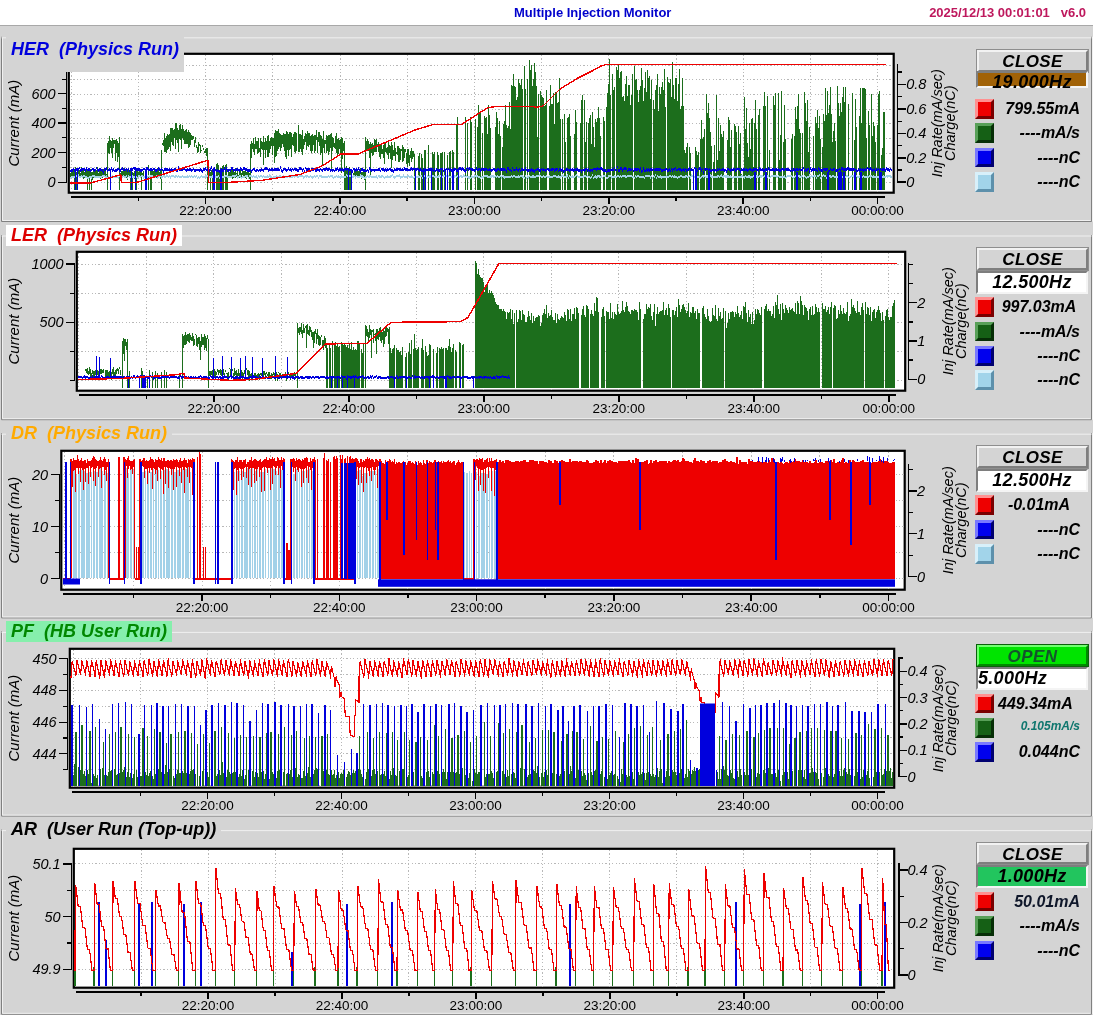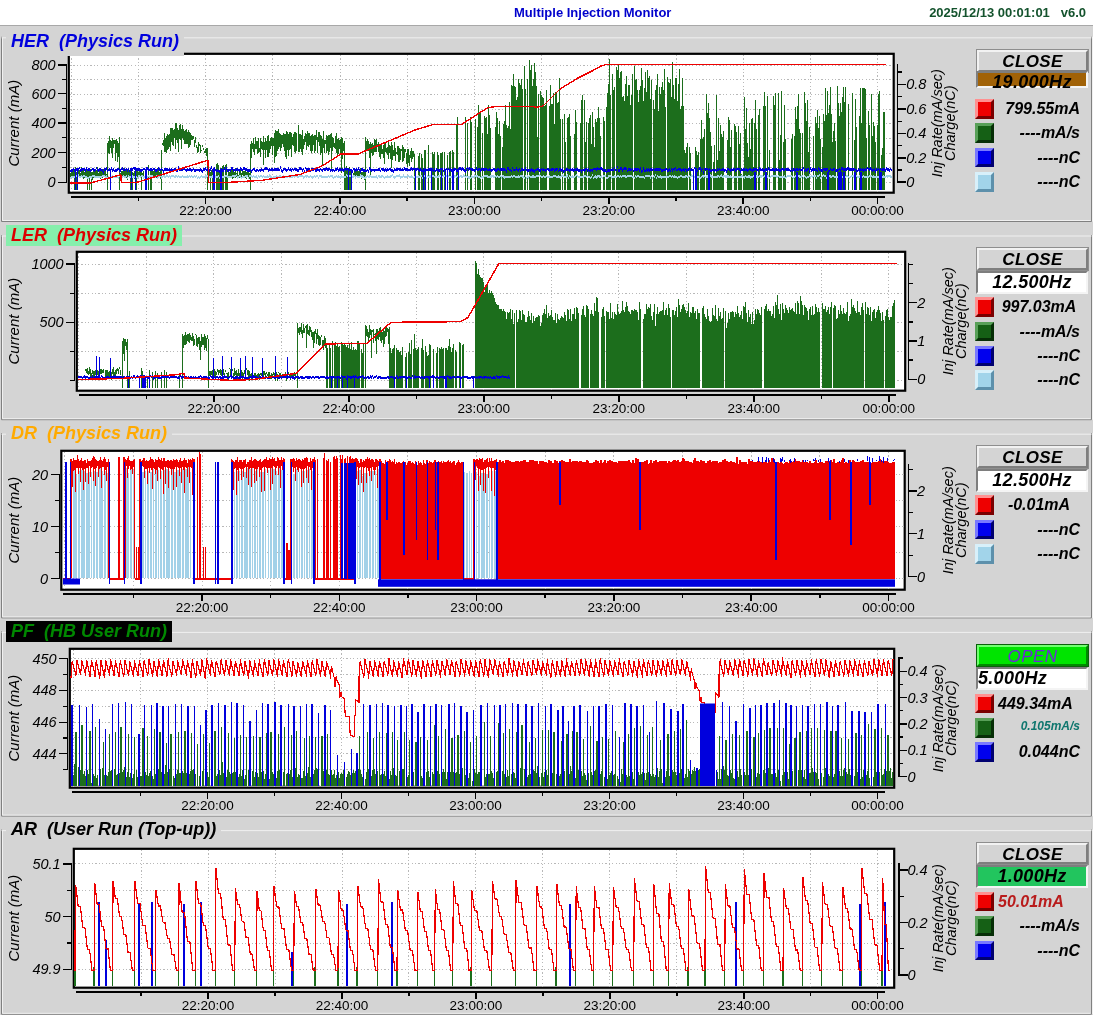--- a/index.html
+++ b/index.html
@@ -484,25 +484,25 @@
 <rect x="700" y="703.5" width="15" height="82.5" fill="#0000dd"></rect>
 <path d="M72.0 705.4V786.2M79.3 704.6V786.2M86.5 706.9V786.2M92.4 704.2V786.2M99.4 718.8V786.2M105.5 728.6V786.2M112.5 703.7V786.2M118.3 703.2V786.2M125.3 702.1V786.2M131.4 703.7V786.2M139.1 733.6V786.2M144.5 705.2V786.2M151.5 705.4V786.2M156.9 702.8V786.2M162.9 705.5V786.2M168.3 705.5V786.2M175.6 703.8V786.2M181.3 704.0V786.2M188.0 705.8V786.2M194.4 706.4V786.2M200.7 724.9V786.2M206.1 710.1V786.2M212.0 705.2V786.2M218.6 703.4V786.2M224.9 704.5V786.2M231.6 702.4V786.2M237.0 703.4V786.2M243.6 704.7V786.2M249.8 721.1V786.2M256.5 710.2V786.2M262.6 703.0V786.2M268.0 704.4V786.2M274.8 702.2V786.2M281.1 704.7V786.2M288.5 704.2V786.2M293.8 705.8V786.2M300.7 705.8V786.2M306.3 704.2V786.2M312.1 703.8V786.2M318.3 713.0V786.2M324.9 705.1V786.2M330.3 709.5V786.2M337.7 754.7V786.2M344.7 762.1V786.2M351.6 748.9V786.2M356.9 752.8V786.2M363.5 704.0V786.2M369.9 704.6V786.2M376.7 703.8V786.2M382.6 703.1V786.2M388.2 704.6V786.2M394.4 706.1V786.2M400.8 704.8V786.2M406.5 705.7V786.2M412.2 703.7V786.2M418.0 712.3V786.2M424.0 703.6V786.2M430.6 705.9V786.2M436.1 704.0V786.2M441.5 705.1V786.2M448.8 703.8V786.2M454.4 703.0V786.2M460.8 705.5V786.2M467.2 712.2V786.2M473.6 709.8V786.2M480.8 705.1V786.2M487.6 702.9V786.2M494.4 704.6V786.2M500.2 704.9V786.2M505.5 703.7V786.2M512.6 703.2V786.2M518.2 703.7V786.2M525.9 704.1V786.2M531.9 705.8V786.2M538.5 702.6V786.2M545.5 706.3V786.2M551.0 703.8V786.2M557.8 709.5V786.2M563.1 706.0V786.2M568.4 720.7V786.2M574.1 705.8V786.2M580.2 704.7V786.2M587.6 710.7V786.2M593.4 706.0V786.2M598.9 706.2V786.2M605.9 704.0V786.2M612.3 705.4V786.2M619.7 736.7V786.2M625.0 702.6V786.2M631.1 704.2V786.2M637.2 705.5V786.2M643.3 704.6V786.2M649.4 732.0V786.2M656.6 701.4V786.2M664.1 703.1V786.2M670.8 708.7V786.2M677.8 710.8V786.2M683.2 704.2V786.2M690.7 759.6V786.2M696.9 768.0V786.2M703.2 765.6V786.2M710.7 763.5V786.2M716.6 769.6V786.2M722.6 701.6V786.2M729.5 705.7V786.2M736.1 721.1V786.2M743.3 704.4V786.2M750.2 707.5V786.2M755.5 704.6V786.2M760.9 704.8V786.2M766.8 703.3V786.2M773.9 703.0V786.2M779.7 700.4V786.2M785.8 703.4V786.2M791.1 704.9V786.2M796.6 706.0V786.2M802.5 705.0V786.2M808.0 705.9V786.2M814.5 704.0V786.2M820.6 704.0V786.2M826.9 702.1V786.2M832.4 706.4V786.2M837.9 704.7V786.2M845.4 702.3V786.2M851.9 711.3V786.2M858.9 711.4V786.2M865.0 711.9V786.2M871.3 712.4V786.2M877.8 704.2V786.2M885.3 704.4V786.2" stroke="#0000dd" stroke-width="1.5" fill="none" shape-rendering="crispEdges"></path>
 <path d="M75.0 967.0V986.2M94.1 967.0V986.2M112.4 967.0V986.2M134.2 967.0V986.2M155.2 967.0V986.2M178.4 967.0V986.2M195.2 967.0V986.2M215.2 967.0V986.2M234.7 967.0V986.2M256.4 967.0V986.2M273.3 967.0V986.2M293.7 967.0V986.2M315.1 967.0V986.2M337.9 967.0V986.2M357.1 967.0V986.2M377.8 967.0V986.2M397.0 967.0V986.2M417.3 967.0V986.2M434.6 967.0V986.2M452.7 967.0V986.2M471.1 967.0V986.2M491.8 967.0V986.2M515.4 967.0V986.2M536.3 967.0V986.2M556.1 967.0V986.2M575.5 967.0V986.2M593.6 967.0V986.2M612.7 967.0V986.2M633.7 967.0V986.2M653.2 967.0V986.2M668.5 967.0V986.2M688.1 967.0V986.2M704.9 967.0V986.2M724.7 967.0V986.2M743.6 967.0V986.2M763.4 967.0V986.2M783.0 967.0V986.2M802.3 967.0V986.2M821.7 967.0V986.2M842.3 967.0V986.2M861.2 967.0V986.2M882.0 967.0V986.2" stroke="#1c6e1c" stroke-width="1.3" fill="none" shape-rendering="crispEdges"></path>
 <path d="M99.0 901.5V986.2M139.0 903.5V986.2M152.0 901.5V986.2M184.0 903.5V986.2M201.0 901.5V986.2M347.0 903.5V986.2M392.0 901.5V986.2M570.0 903.5V986.2M736.0 901.5V986.2M860.0 903.5V986.2M885.0 901.5V986.2" stroke="#0000dd" stroke-width="1.3" fill="none" shape-rendering="crispEdges"></path>
 <path d="M106.0 940.0V986.2M292.0 952.0V986.2" stroke="#0000dd" stroke-width="2" fill="none" shape-rendering="crispEdges"></path>
 <path d="M75.0 930.0L75.0 970.5L75.7 884.7L78.2 906.2L80.3 906.2L82.8 927.6L84.9 927.6L87.4 949.1L89.5 949.1L92.0 970.5L94.1 970.5L94.1 970.5L94.8 882.7L97.2 904.7L99.2 904.7L101.6 926.6L103.6 926.6L106.0 948.6L108.0 948.6L110.4 970.5L112.4 970.5L112.4 970.5L113.1 880.7L115.4 898.7L117.3 898.7L119.6 916.6L121.5 916.6L123.9 934.6L125.8 934.6L128.1 952.5L130.0 952.5L132.3 970.5L134.2 970.5L134.2 970.5L134.9 880.9L137.7 903.3L140.0 903.3L142.8 925.7L145.1 925.7L147.9 948.1L150.1 948.1L152.9 970.5L155.2 970.5L155.2 970.5L155.9 889.9L158.4 906.0L160.4 906.0L162.9 922.1L164.9 922.1L167.4 938.2L169.4 938.2L171.9 954.4L173.9 954.4L176.4 970.5L178.4 970.5L178.4 970.5L179.1 882.9L182.1 912.1L184.5 912.1L187.4 941.3L189.8 941.3L192.8 970.5L195.2 970.5L195.2 970.5L195.9 880.7L198.5 903.2L200.7 903.2L203.4 925.6L205.5 925.6L208.2 948.1L210.3 948.1L213.0 970.5L215.2 970.5L215.2 970.5L215.9 868.0L218.5 893.6L220.6 893.6L223.2 919.2L225.3 919.2L227.9 944.9L230.0 944.9L232.6 970.5L234.7 970.5L234.7 970.5L235.4 888.2L237.7 904.7L239.6 904.7L241.9 921.1L243.8 921.1L246.1 937.6L248.0 937.6L250.3 954.0L252.2 954.0L254.5 970.5L256.4 970.5L256.4 970.5L257.1 891.0L259.3 910.8L261.1 910.8L263.4 930.7L265.2 930.7L267.4 950.6L269.3 950.6L271.5 970.5L273.3 970.5L273.3 970.5L274.0 885.8L276.7 907.0L278.9 907.0L281.6 928.1L283.9 928.1L286.6 949.3L288.8 949.3L291.5 970.5L293.7 970.5L293.7 970.5L294.4 890.7L296.7 906.7L298.5 906.7L300.8 922.6L302.7 922.6L305.0 938.6L306.8 938.6L309.1 954.5L311.0 954.5L313.2 970.5L315.1 970.5L315.1 970.5L315.8 888.7L318.2 905.0L320.2 905.0L322.7 921.4L324.7 921.4L327.1 937.8L329.1 937.8L331.5 954.1L333.5 954.1L335.9 970.5L337.9 970.5L337.9 970.5L338.6 889.8L341.2 910.0L343.2 910.0L345.8 930.1L347.9 930.1L350.4 950.3L352.5 950.3L355.0 970.5L357.1 970.5L357.1 970.5L357.8 885.7L360.6 906.9L362.8 906.9L365.6 928.1L367.8 928.1L370.5 949.3L372.8 949.3L375.5 970.5L377.8 970.5L377.8 970.5L378.5 879.1L381.0 902.0L383.1 902.0L385.7 924.8L387.8 924.8L390.3 947.7L392.4 947.7L394.9 970.5L397.0 970.5L397.0 970.5L397.7 889.8L400.4 909.9L402.6 909.9L405.3 930.1L407.5 930.1L410.2 950.3L412.4 950.3L415.1 970.5L417.3 970.5L417.3 970.5L418.0 891.9L420.3 911.5L422.2 911.5L424.5 931.2L426.3 931.2L428.6 950.8L430.5 950.8L432.7 970.5L434.6 970.5L434.6 970.5L435.3 889.0L437.7 909.4L439.6 909.4L442.0 929.8L444.0 929.8L446.4 950.1L448.3 950.1L450.7 970.5L452.7 970.5L452.7 970.5L453.4 881.0L455.8 903.4L457.8 903.4L460.3 925.8L462.2 925.8L464.7 948.1L466.7 948.1L469.1 970.5L471.1 970.5L471.1 970.5L471.8 890.5L474.5 910.5L476.8 910.5L479.5 930.5L481.8 930.5L484.5 950.5L486.8 950.5L489.5 970.5L491.8 970.5L491.8 970.5L492.5 881.0L495.0 898.9L497.1 898.9L499.6 916.8L501.6 916.8L504.2 934.7L506.2 934.7L508.8 952.6L510.8 952.6L513.4 970.5L515.4 970.5L515.4 970.5L516.1 880.0L518.9 902.6L521.2 902.6L524.0 925.2L526.2 925.2L529.0 947.9L531.3 947.9L534.1 970.5L536.3 970.5L536.3 970.5L537.0 885.7L539.7 906.9L541.8 906.9L544.4 928.1L546.6 928.1L549.2 949.3L551.4 949.3L554.0 970.5L556.1 970.5L556.1 970.5L556.8 883.6L559.4 905.3L561.5 905.3L564.1 927.0L566.2 927.0L568.8 948.8L570.9 948.8L573.4 970.5L575.5 970.5L575.5 970.5L576.2 886.3L578.6 907.4L580.6 907.4L583.0 928.4L584.9 928.4L587.3 949.5L589.3 949.5L591.7 970.5L593.6 970.5L593.6 970.5L594.3 886.1L596.8 907.2L598.9 907.2L601.4 928.3L603.5 928.3L606.0 949.4L608.1 949.4L610.6 970.5L612.7 970.5L612.7 970.5L613.4 886.6L616.2 907.6L618.5 907.6L621.3 928.5L623.5 928.5L626.3 949.5L628.6 949.5L631.4 970.5L633.7 970.5L633.7 970.5L634.4 878.0L637.0 901.1L639.1 901.1L641.7 924.2L643.8 924.2L646.4 947.4L648.5 947.4L651.1 970.5L653.2 970.5L653.2 970.5L653.9 884.5L656.6 913.2L658.8 913.2L661.4 941.8L663.6 941.8L666.3 970.5L668.5 970.5L668.5 970.5L669.2 882.9L671.8 904.8L673.9 904.8L676.5 926.7L678.7 926.7L681.3 948.6L683.4 948.6L686.0 970.5L688.1 970.5L688.1 970.5L688.8 888.7L691.8 916.0L694.2 916.0L697.1 943.2L699.5 943.2L702.5 970.5L704.9 970.5L704.9 970.5L705.6 866.0L708.2 892.1L710.3 892.1L713.0 918.2L715.1 918.2L717.7 944.4L719.9 944.4L722.5 970.5L724.7 970.5L724.7 970.5L725.4 884.3L727.9 905.9L729.9 905.9L732.4 927.4L734.5 927.4L737.0 949.0L739.0 949.0L741.5 970.5L743.6 970.5L743.6 970.5L744.3 869.0L746.9 894.4L749.1 894.4L751.7 919.8L753.9 919.8L756.5 945.1L758.7 945.1L761.3 970.5L763.4 970.5L763.4 970.5L764.1 873.0L766.7 897.4L768.9 897.4L771.5 921.8L773.6 921.8L776.2 946.1L778.3 946.1L780.9 970.5L783.0 970.5L783.0 970.5L783.7 887.9L786.3 908.6L788.4 908.6L790.9 929.2L793.0 929.2L795.5 949.9L797.6 949.9L800.2 970.5L802.3 970.5L802.3 970.5L803.0 877.0L805.5 900.4L807.6 900.4L810.2 923.8L812.3 923.8L814.9 947.1L817.0 947.1L819.6 970.5L821.7 970.5L821.7 970.5L822.4 882.0L825.1 904.1L827.4 904.1L830.1 926.2L832.3 926.2L835.1 948.4L837.3 948.4L840.1 970.5L842.3 970.5L842.3 970.5L843.0 887.5L845.5 908.3L847.6 908.3L850.1 929.0L852.1 929.0L854.6 949.8L856.7 949.8L859.2 970.5L861.2 970.5L861.2 970.5L861.9 868.0L864.7 893.6L866.9 893.6L869.7 919.2L872.0 919.2L874.7 944.9L877.0 944.9L879.7 970.5L882.0 970.5L882.0 970.5L882.7 878.0L884.7 924.2L886.3 924.2L888.4 970.5L890.0 970.5" stroke="#ee0000" stroke-width="1.2" fill="none" stroke-linejoin="bevel" shape-rendering="crispEdges"></path>
 </svg>
 <div style="position:absolute;left:0;top:0;width:1093px;height:25px;background:#ffffff"></div>
 <div style="position:absolute;left:0;top:25px;width:1093px;height:1px;background:#a8a8a8"></div>
 <div style="position:absolute;left:514px;top:5px;font-weight:bold;font-size:13px;color:#0000cc">Multiple Injection Monitor</div>
-<div style="position:absolute;right:7px;top:5px;font-weight:bold;font-size:13px;color:#14532d">2025/12/13 00:01:01&nbsp;&nbsp; v6.0</div>
-<div style="position:absolute;left:6px;top:26.5px;background:#d4d4d4;padding:4px 5px;font-weight:bold;font-style:italic;font-size:18px;color:#0000dd;white-space:nowrap">HER&nbsp;&nbsp;(Physics Run)</div>
-<div style="position:absolute;left:6px;top:224.7px;background:#86efac;padding:0 5px;font-weight:bold;font-style:italic;font-size:18px;color:#dd0000;white-space:nowrap">LER&nbsp;&nbsp;(Physics Run)</div>
+<div style="position:absolute;right:7px;top:5px;font-weight:bold;font-size:13px;color:#be185d">2025/12/13 00:01:01&nbsp;&nbsp; v6.0</div>
+<div style="position:absolute;left:6px;top:26.5px;background:#d4d4d4;padding:12px 5px;font-weight:bold;font-style:italic;font-size:18px;color:#0000dd;white-space:nowrap">HER&nbsp;&nbsp;(Physics Run)</div>
+<div style="position:absolute;left:6px;top:224.7px;background:#ffffff;padding:0 5px;font-weight:bold;font-style:italic;font-size:18px;color:#dd0000;white-space:nowrap">LER&nbsp;&nbsp;(Physics Run)</div>
 <div style="position:absolute;left:6px;top:422.9px;background:#d4d4d4;padding:0 5px;font-weight:bold;font-style:italic;font-size:18px;color:#ffaa00;white-space:nowrap">DR&nbsp;&nbsp;(Physics Run)</div>
-<div style="position:absolute;left:6px;top:621.1px;background:#000000;padding:0 5px;font-weight:bold;font-style:italic;font-size:18px;color:#008800;white-space:nowrap">PF&nbsp;&nbsp;(HB User Run)</div>
+<div style="position:absolute;left:6px;top:621.1px;background:#86efac;padding:0 5px;font-weight:bold;font-style:italic;font-size:18px;color:#008800;white-space:nowrap">PF&nbsp;&nbsp;(HB User Run)</div>
 <div style="position:absolute;left:6px;top:819.3px;background:#d4d4d4;padding:0 5px;font-weight:bold;font-style:italic;font-size:18px;color:#000000;white-space:nowrap">AR&nbsp;&nbsp;(User Run (Top-up))</div>
 <div style="position:absolute;left:977px;top:50.0px;width:111px;height:21.5px;border:2px solid;background:#d4d4d4;border-color:#f2f2f2 #7e7e7e #7e7e7e #f2f2f2;outline:1px solid #8e8e8e;box-sizing:border-box;text-align:center;font-weight:bold;font-style:italic;font-size:17px;line-height:19.5px;color:#000;letter-spacing:0.4px">CLOSE</div>
 <div style="position:absolute;left:976px;top:71px;width:112px;height:17px;border:2px solid;border-color:#7e7e7e #f4f4f4 #f4f4f4 #7e7e7e;background:#a16207;box-sizing:border-box;text-align:center;font-weight:bold;font-style:italic;font-size:18px;line-height:18.5px;color:#000;letter-spacing:0.3px">19.000Hz</div>
 <div style="position:absolute;left:974.5px;top:99.0px;width:19.5px;height:19.5px;box-sizing:border-box;background:#ee0000;border:3px solid;border-color:#ff9090 #7a0000 #7a0000 #ff9090"></div>
 <div style="position:absolute;left:998px;top:100.0px;width:82px;text-align:right;font-weight:bold;font-style:italic;font-size:16px;color:#000;white-space:nowrap">799.55mA</div>
 <div style="position:absolute;left:974.5px;top:123.4px;width:19.5px;height:19.5px;box-sizing:border-box;background:#156015;border:3px solid;border-color:#58a058 #062e06 #062e06 #58a058"></div>
 <div style="position:absolute;left:998px;top:124.4px;width:82px;text-align:right;font-weight:bold;font-style:italic;font-size:16px;color:#000;white-space:nowrap">----mA/s</div>
 <div style="position:absolute;left:974.5px;top:147.8px;width:19.5px;height:19.5px;box-sizing:border-box;background:#0000ee;border:3px solid;border-color:#7878ff #000070 #000070 #7878ff"></div>
 <div style="position:absolute;left:998px;top:148.8px;width:82px;text-align:right;font-weight:bold;font-style:italic;font-size:16px;color:#000;white-space:nowrap">----nC</div>
 <div style="position:absolute;left:974.5px;top:172.2px;width:19.5px;height:19.5px;box-sizing:border-box;background:#a2d4ea;border:3px solid;border-color:#d8f0fa #5d90ab #5d90ab #d8f0fa"></div>
@@ -518,27 +518,27 @@
 <div style="position:absolute;left:974.5px;top:370.4px;width:19.5px;height:19.5px;box-sizing:border-box;background:#a2d4ea;border:3px solid;border-color:#d8f0fa #5d90ab #5d90ab #d8f0fa"></div>
 <div style="position:absolute;left:998px;top:371.4px;width:82px;text-align:right;font-weight:bold;font-style:italic;font-size:16px;color:#000;white-space:nowrap">----nC</div>
 <div style="position:absolute;left:977px;top:446.4px;width:111px;height:21.5px;border:2px solid;background:#d4d4d4;border-color:#f2f2f2 #7e7e7e #7e7e7e #f2f2f2;outline:1px solid #8e8e8e;box-sizing:border-box;text-align:center;font-weight:bold;font-style:italic;font-size:17px;line-height:19.5px;color:#000;letter-spacing:0.4px">CLOSE</div>
 <div style="position:absolute;left:976px;top:468.9px;width:112px;height:23px;border:2px solid;border-color:#7e7e7e #f4f4f4 #f4f4f4 #7e7e7e;background:#fff;box-sizing:border-box;text-align:center;font-weight:bold;font-style:italic;font-size:18px;line-height:18.5px;color:#000;letter-spacing:0.3px">12.500Hz</div>
 <div style="position:absolute;left:974.5px;top:495.4px;width:19.5px;height:19.5px;box-sizing:border-box;background:#ee0000;border:3px solid;border-color:#ff9090 #7a0000 #7a0000 #ff9090"></div>
 <div style="position:absolute;left:998px;top:496.4px;width:82px;text-align:center;font-weight:bold;font-style:italic;font-size:16px;color:#000;white-space:nowrap">-0.01mA</div>
 <div style="position:absolute;left:974.5px;top:519.8px;width:19.5px;height:19.5px;box-sizing:border-box;background:#0000ee;border:3px solid;border-color:#7878ff #000070 #000070 #7878ff"></div>
 <div style="position:absolute;left:998px;top:520.8px;width:82px;text-align:right;font-weight:bold;font-style:italic;font-size:16px;color:#000;white-space:nowrap">----nC</div>
 <div style="position:absolute;left:974.5px;top:544.2px;width:19.5px;height:19.5px;box-sizing:border-box;background:#a2d4ea;border:3px solid;border-color:#d8f0fa #5d90ab #5d90ab #d8f0fa"></div>
 <div style="position:absolute;left:998px;top:545.2px;width:82px;text-align:right;font-weight:bold;font-style:italic;font-size:16px;color:#000;white-space:nowrap">----nC</div>
-<div style="position:absolute;left:977px;top:644.6px;width:111px;height:21.5px;border:2px solid;background:#00e400;border-color:#70ff70 #008a00 #008a00 #70ff70;outline:1px solid #0a600a;box-sizing:border-box;text-align:center;font-weight:normal;font-style:italic;font-size:17px;line-height:19.5px;color:#6d28d9;letter-spacing:0.4px">OPEN</div>
+<div style="position:absolute;left:977px;top:644.6px;width:111px;height:21.5px;border:2px solid;background:#00e400;border-color:#70ff70 #008a00 #008a00 #70ff70;outline:1px solid #0a600a;box-sizing:border-box;text-align:center;font-weight:bold;font-style:italic;font-size:17px;line-height:19.5px;color:#14532d;letter-spacing:0.4px">OPEN</div>
 <div style="position:absolute;left:976px;top:667.1px;width:112px;height:23px;border:2px solid;border-color:#7e7e7e #f4f4f4 #f4f4f4 #7e7e7e;background:#fff;box-sizing:border-box;text-align:left;font-weight:bold;font-style:italic;font-size:18px;line-height:18.5px;color:#000;letter-spacing:0.3px">5.000Hz</div>
 <div style="position:absolute;left:974.5px;top:693.6px;width:19.5px;height:19.5px;box-sizing:border-box;background:#ee0000;border:3px solid;border-color:#ff9090 #7a0000 #7a0000 #ff9090"></div>
 <div style="position:absolute;left:998px;top:694.6px;width:82px;text-align:left;font-weight:bold;font-style:italic;font-size:16px;color:#000;white-space:nowrap">449.34mA</div>
 <div style="position:absolute;left:974.5px;top:718.0px;width:19.5px;height:19.5px;box-sizing:border-box;background:#156015;border:3px solid;border-color:#58a058 #062e06 #062e06 #58a058"></div>
 <div style="position:absolute;left:998px;top:719.0px;width:82px;text-align:right;font-weight:bold;font-style:italic;font-size:12px;color:#0f766e;white-space:nowrap">0.105mA/s</div>
 <div style="position:absolute;left:974.5px;top:742.4px;width:19.5px;height:19.5px;box-sizing:border-box;background:#0000ee;border:3px solid;border-color:#7878ff #000070 #000070 #7878ff"></div>
 <div style="position:absolute;left:998px;top:743.4px;width:82px;text-align:right;font-weight:bold;font-style:italic;font-size:16px;color:#000;white-space:nowrap">0.044nC</div>
 <div style="position:absolute;left:977px;top:842.8px;width:111px;height:21.5px;border:2px solid;background:#d4d4d4;border-color:#f2f2f2 #7e7e7e #7e7e7e #f2f2f2;outline:1px solid #8e8e8e;box-sizing:border-box;text-align:center;font-weight:bold;font-style:italic;font-size:17px;line-height:19.5px;color:#000;letter-spacing:0.4px">CLOSE</div>
 <div style="position:absolute;left:976px;top:865.3px;width:112px;height:23px;border:2px solid;border-color:#7e7e7e #f4f4f4 #f4f4f4 #7e7e7e;background:#22c55e;box-sizing:border-box;text-align:center;font-weight:bold;font-style:italic;font-size:18px;line-height:18.5px;color:#000;letter-spacing:0.3px">1.000Hz</div>
 <div style="position:absolute;left:974.5px;top:891.8px;width:19.5px;height:19.5px;box-sizing:border-box;background:#ee0000;border:3px solid;border-color:#ff9090 #7a0000 #7a0000 #ff9090"></div>
-<div style="position:absolute;left:998px;top:892.8px;width:82px;font-weight:bold;font-style:italic;font-size:16px;color:#b91c1c;white-space:nowrap">50.01mA</div>
+<div style="position:absolute;left:998px;top:892.8px;width:82px;text-align:right;font-weight:bold;font-style:italic;font-size:16px;color:#0f172a;white-space:nowrap">50.01mA</div>
 <div style="position:absolute;left:974.5px;top:916.2px;width:19.5px;height:19.5px;box-sizing:border-box;background:#156015;border:3px solid;border-color:#58a058 #062e06 #062e06 #58a058"></div>
 <div style="position:absolute;left:998px;top:917.2px;width:82px;text-align:right;font-weight:bold;font-style:italic;font-size:16px;color:#000;white-space:nowrap">----mA/s</div>
 <div style="position:absolute;left:974.5px;top:940.6px;width:19.5px;height:19.5px;box-sizing:border-box;background:#0000ee;border:3px solid;border-color:#7878ff #000070 #000070 #7878ff"></div>
 <div style="position:absolute;left:998px;top:941.6px;width:82px;text-align:right;font-weight:bold;font-style:italic;font-size:16px;color:#000;white-space:nowrap">----nC</div>
 </body></html>

